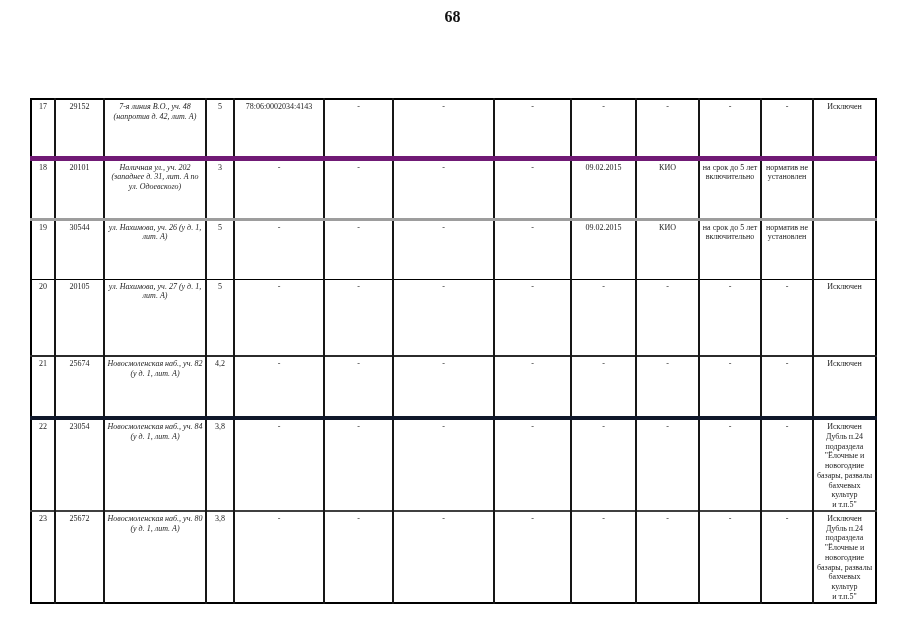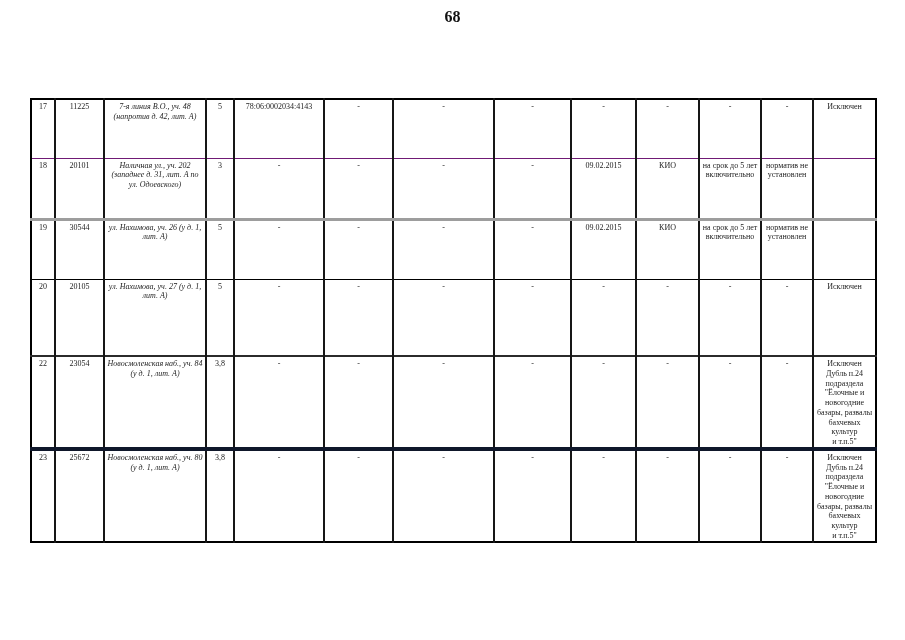--- a/index.html
+++ b/index.html
@@ -40,26 +40,26 @@
   
   tbody tr:nth-child(1) { height: 59px; }
   tbody tr:nth-child(2) { height: 61px; }
   tbody tr:nth-child(3) { height: 60px; margin-top: 40px; }
   tbody tr:nth-child(4) { height: 77px; }
   tbody tr:nth-child(5) { height: 62px; }
   tbody tr:nth-child(6) { height: 90px; }
   tbody tr:nth-child(7) { height: 90px; }
 
   
-  tbody tr:nth-child(2) td { border-top: 1px solid #701a75; }
+  tbody tr:nth-child(2) td { border-top: 5px solid #701a75; }
   tbody tr:nth-child(3) td { border-top: 3px solid #9d9d9d; }
   tbody tr:nth-child(4) td { border-top: 1px solid #000; }
   tbody tr:nth-child(5) td { border-top: 2px solid #2b2b2b; }
   tbody tr:nth-child(6) td { border-top: 4px solid #0f172a; }
-  tbody tr:nth-child(7) td { border-top: 8px solid #404040; }
+  tbody tr:nth-child(7) td { border-top: 2px solid #404040; }
 </style>
 </head>
 <body>
 
 <div class="page-number">68</div>
 
 <table class="nto">
   <colgroup>
     <col class="c1">
       <col class="c2">
@@ -71,21 +71,21 @@
       <col class="c8">
     <col class="c9">
       <col class="c10">
       <col class="c11">
       <col class="c12">
     <col class="c13">
   </colgroup>
   <tbody>
       <tr>
         <td class="col1">17</td>
-        <td class="col2">11225</td>
+        <td class="col2">29152</td>
         <td class="col3">7-я линия В.О., уч. 48 (напротив д. 42, лит. А)</td>
         <td class="col4">5</td>
         <td class="col5">78:06:0002034:4143</td>
         <td class="col6">-</td>
         <td class="col7">-</td>
         <td class="col8">-</td>
         <td class="col9">-</td>
         <td class="col10">-</td>
         <td class="col11">-</td>
         <td class="col12">-</td>
@@ -119,20 +119,35 @@
         <td class="col10">КИО</td>
         <td class="col11">на срок до 5 лет включительно</td>
         <td class="col12">норматив не установлен</td>
         <td class="col13"></td>
       </tr>
       <tr>
         <td class="col1">20</td>
         <td class="col2">20105</td>
         <td class="col3">ул. Нахимова, уч. 27 (у д. 1, лит. А)</td>
         <td class="col4">5</td>
+        <td class="col5">-</td>
+        <td class="col6">-</td>
+        <td class="col7">-</td>
+        <td class="col8">-</td>
+        <td class="col9">-</td>
+        <td class="col10">-</td>
+        <td class="col11">-</td>
+        <td class="col12">-</td>
+        <td class="col13">Исключен</td>
+      </tr>
+      <tr>
+        <td class="col1">21</td>
+        <td class="col2">25674</td>
+        <td class="col3">Новосмоленская наб., уч. 82 (у д. 1, лит. А)</td>
+        <td class="col4">4,2</td>
         <td class="col5">-</td>
         <td class="col6">-</td>
         <td class="col7">-</td>
         <td class="col8">-</td>
         <td class="col9">-</td>
         <td class="col10">-</td>
         <td class="col11">-</td>
         <td class="col12">-</td>
         <td class="col13">Исключен</td>
       </tr>

